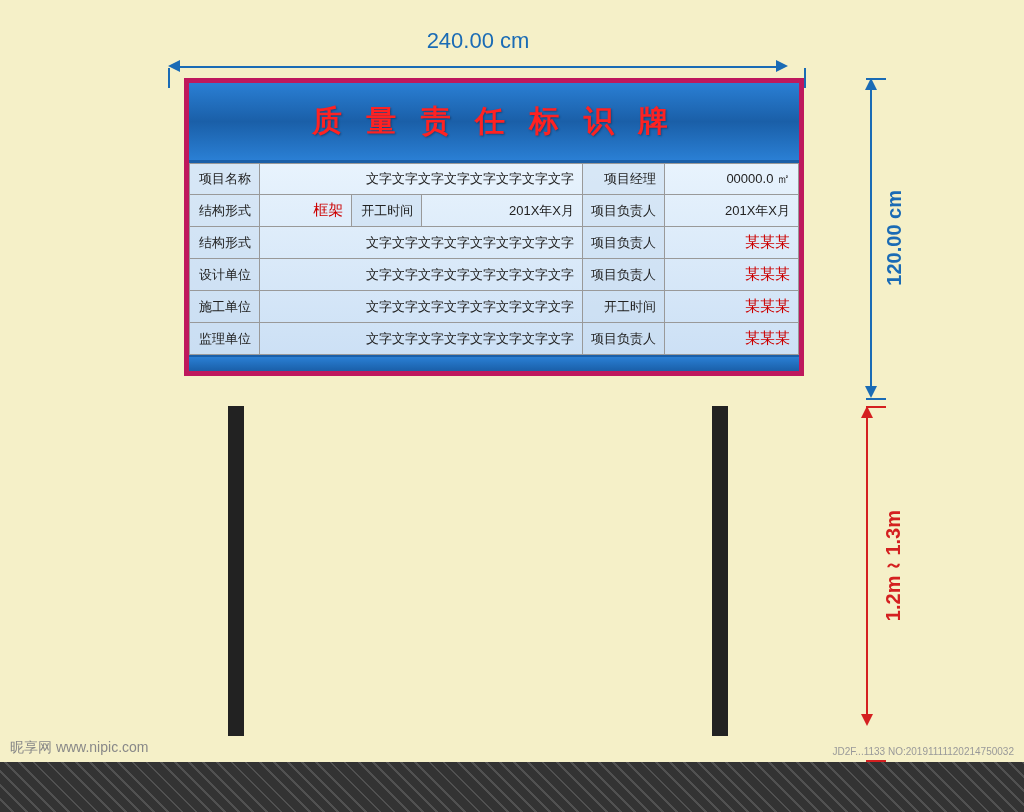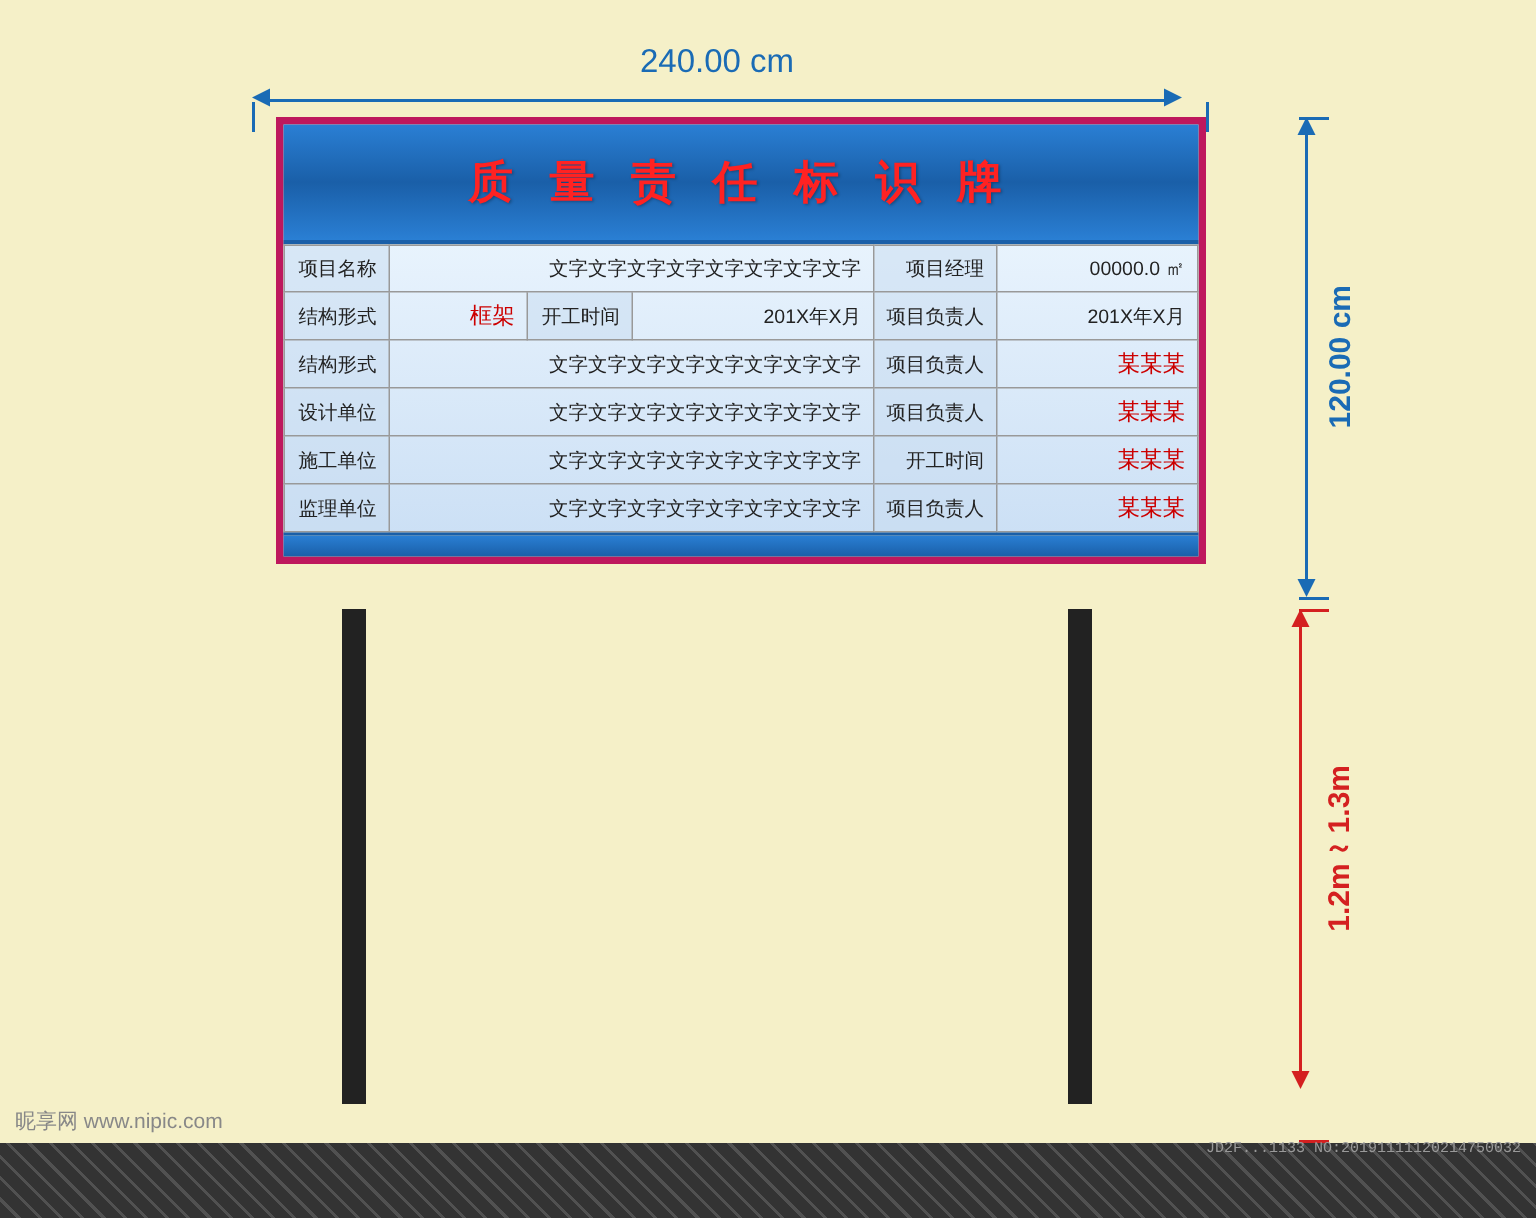--- a/index.html
+++ b/index.html
@@ -267,25 +267,24 @@
     
     .watermark {
       position: absolute;
       bottom: 55px;
       left: 10px;
       font-size: 14px;
       color: #888;
     }
     .watermark2 {
       position: absolute;
-      bottom: 40px;
+      bottom: 55px;
       right: 10px;
       font-size: 10px;
       color: #999;
-      font-family: Liberation Mono, monospace;
     }
 
     
     .horiz-tick-left {
       position: absolute;
       top: 68px;
       left: 168px;
       width: 2px;
       height: 20px;
       background: #1a6bb5;

